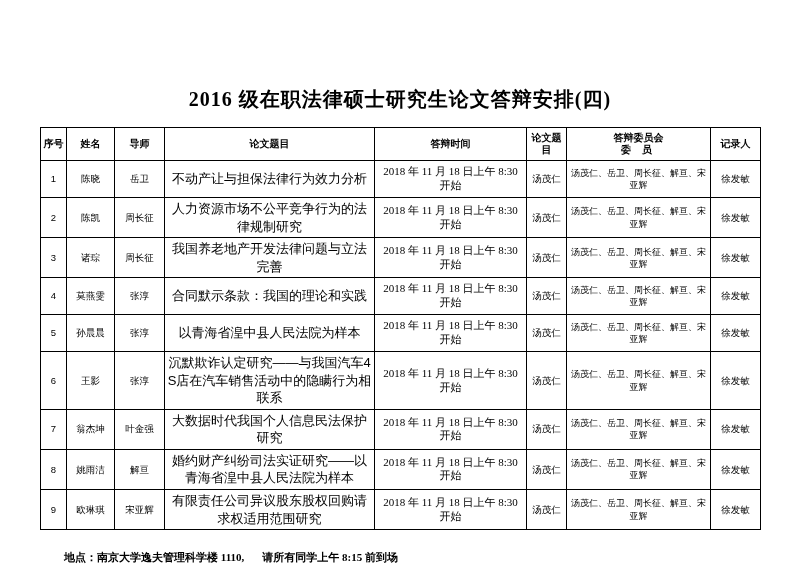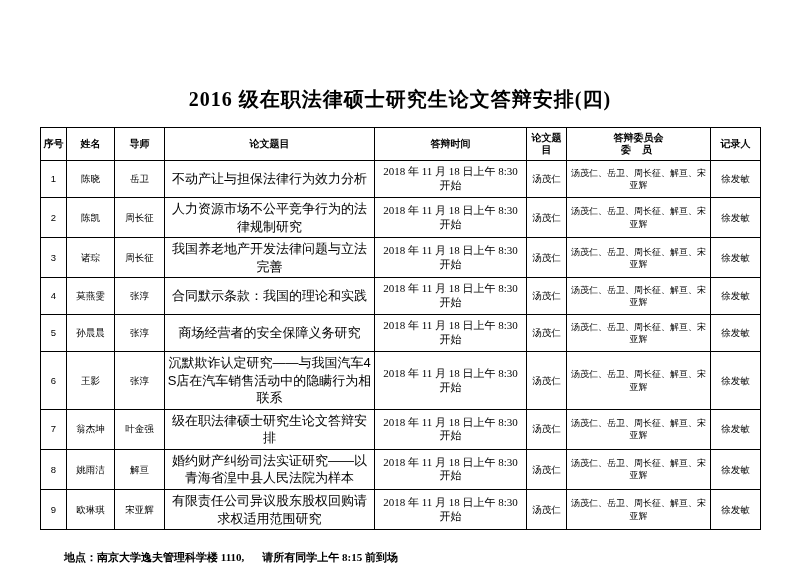--- a/index.html
+++ b/index.html
@@ -175,41 +175,41 @@
         <td class="td-topic">合同默示条款：我国的理论和实践</td>
         <td class="td-time">2018 年 11 月 18 日上午 8:30 开始</td>
         <td class="td-chair">汤茂仁</td>
         <td class="td-comm">汤茂仁、岳卫、周长征、解亘、宋亚辉</td>
         <td class="td-rec">徐发敏</td>
       </tr>
       <tr>
         <td class="td-no">5</td>
         <td class="td-name">孙晨晨</td>
         <td class="td-tutor">张淳</td>
-        <td class="td-topic">商场经营者的安全保障义务研究</td>
+        <td class="td-topic">以青海省湟中县人民法院为样本</td>
         <td class="td-time">2018 年 11 月 18 日上午 8:30 开始</td>
         <td class="td-chair">汤茂仁</td>
         <td class="td-comm">汤茂仁、岳卫、周长征、解亘、宋亚辉</td>
         <td class="td-rec">徐发敏</td>
       </tr>
       <tr>
         <td class="td-no">6</td>
         <td class="td-name">王影</td>
         <td class="td-tutor">张淳</td>
         <td class="td-topic">沉默欺诈认定研究——与我国汽车4S店在汽车销售活动中的隐瞒行为相联系</td>
         <td class="td-time">2018 年 11 月 18 日上午 8:30 开始</td>
         <td class="td-chair">汤茂仁</td>
         <td class="td-comm">汤茂仁、岳卫、周长征、解亘、宋亚辉</td>
         <td class="td-rec">徐发敏</td>
       </tr>
       <tr>
         <td class="td-no">7</td>
         <td class="td-name">翁杰坤</td>
         <td class="td-tutor">叶金强</td>
-        <td class="td-topic">级在职法律硕士研究生论文答辩安排</td>
+        <td class="td-topic">大数据时代我国个人信息民法保护研究</td>
         <td class="td-time">2018 年 11 月 18 日上午 8:30 开始</td>
         <td class="td-chair">汤茂仁</td>
         <td class="td-comm">汤茂仁、岳卫、周长征、解亘、宋亚辉</td>
         <td class="td-rec">徐发敏</td>
       </tr>
       <tr>
         <td class="td-no">8</td>
         <td class="td-name">姚雨洁</td>
         <td class="td-tutor">解亘</td>
         <td class="td-topic">婚约财产纠纷司法实证研究——以青海省湟中县人民法院为样本</td>

